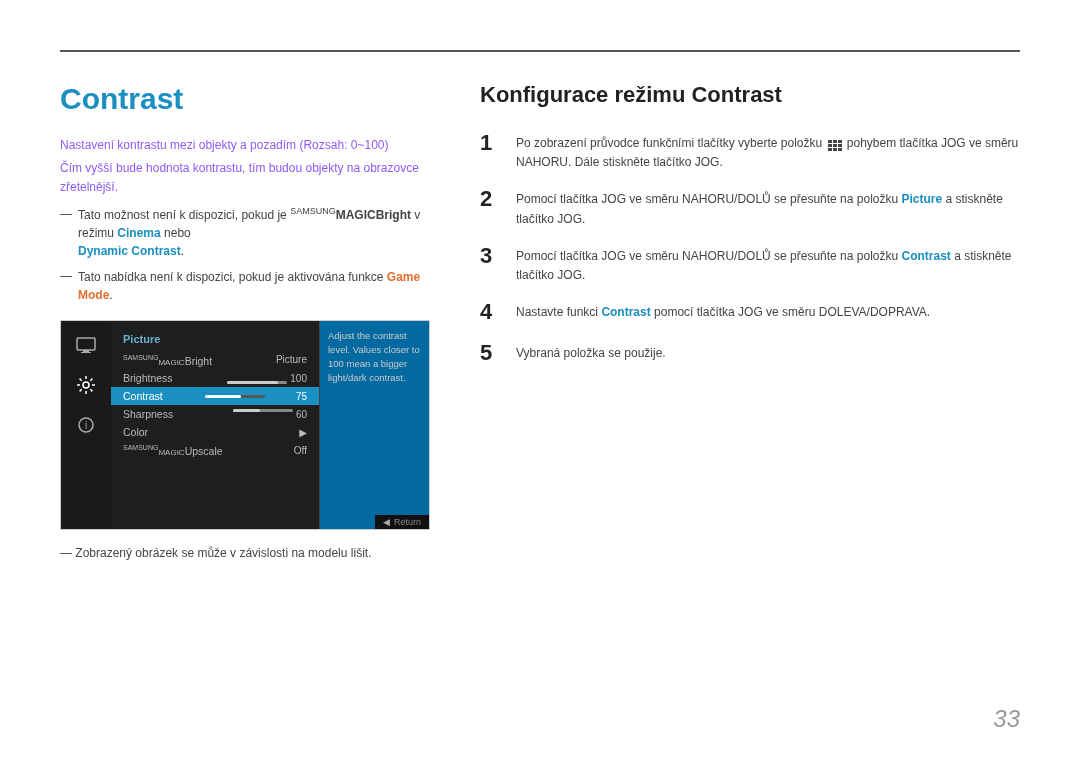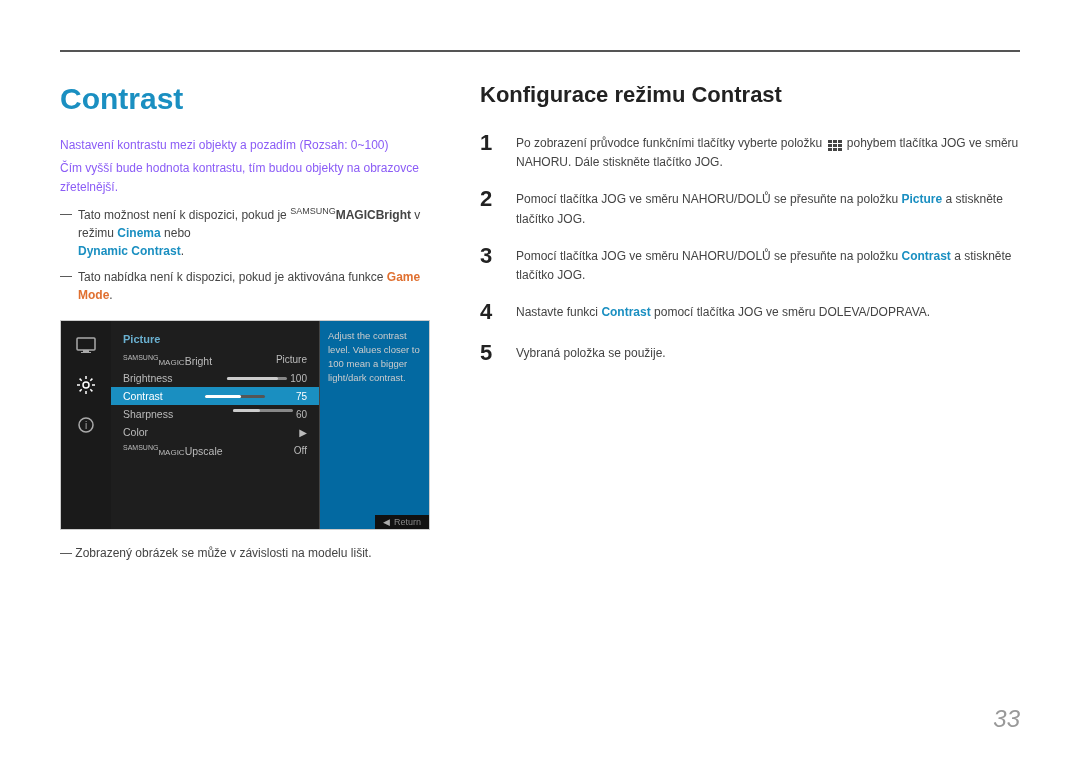--- a/index.html
+++ b/index.html
@@ -319,21 +319,21 @@
 
         <div class="monitor-menu">
           <div class="menu-section-title">Picture</div>
 
           <div class="menu-item">
             <span><span style="font-size:7px;color:#bbb;vertical-align:super;">SAMSUNG</span><span style="font-size:8px;color:#bbb;">MAGIC</span>Bright</span>
             <span class="value">Picture</span>
           </div>
           <div class="menu-item">
             <span>Brightness</span>
-            <span style="display:flex;align-items:center;gap:3px;">
+            <span style="display:flex;align-items:flex-end;gap:3px;">
               <span style="display:inline-block;width:60px;height:3px;background:#888;border-radius:2px;position:relative;">
                 <span style="position:absolute;left:0;top:0;width:85%;height:3px;background:#ccc;border-radius:2px;"></span>
               </span>
               <span class="value">100</span>
             </span>
           </div>
           <div class="menu-item active">
             <span>Contrast</span>
             <span style="display:flex;align-items:center;gap:3px;">
               <span style="display:inline-block;width:60px;height:3px;background:#555;border-radius:2px;position:relative;">

